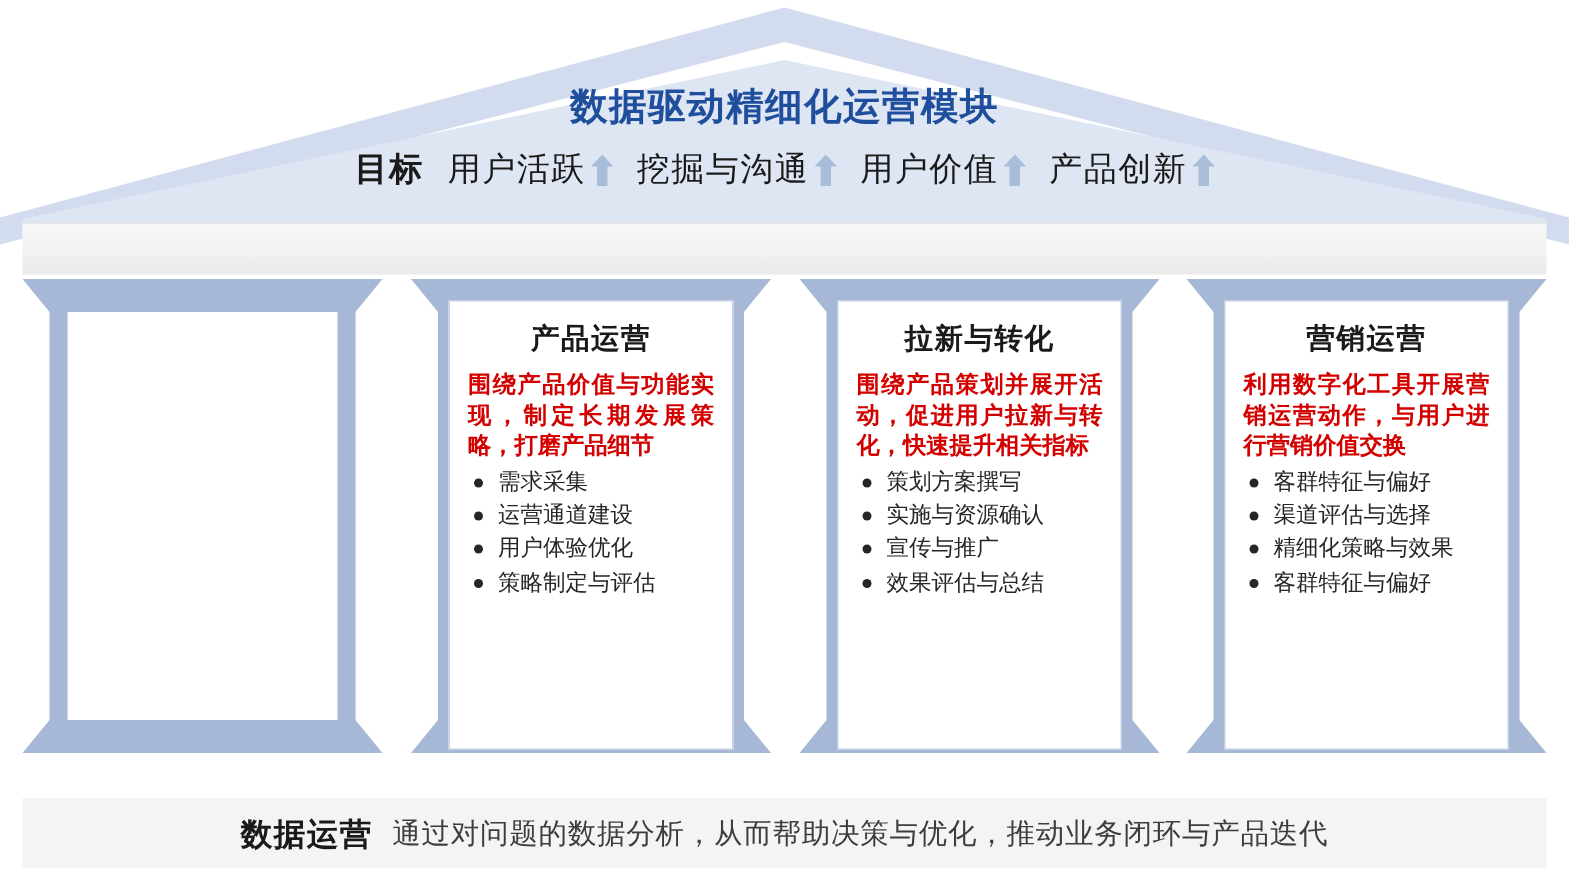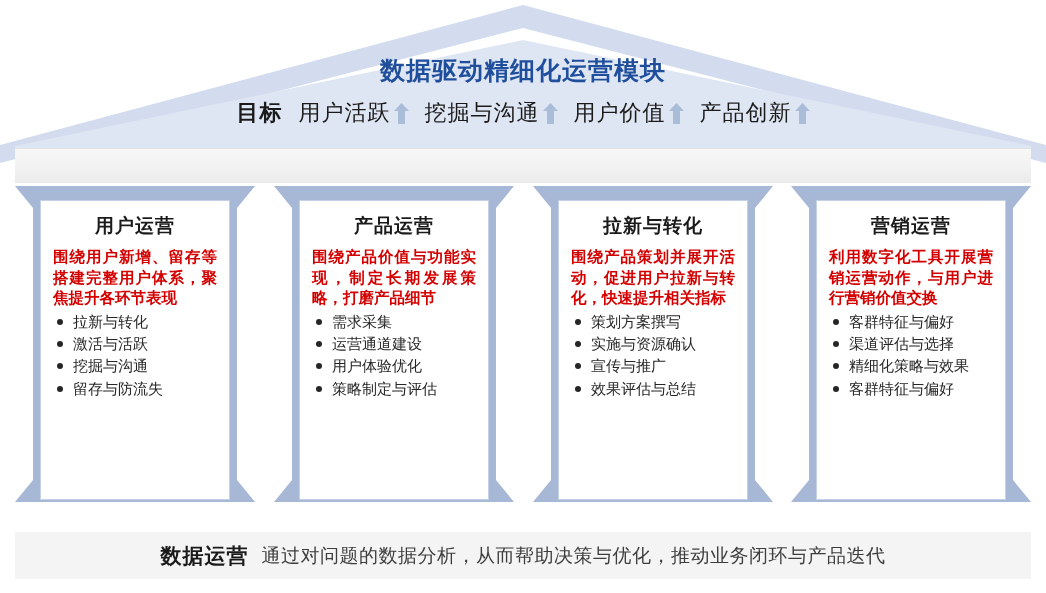--- a/index.html
+++ b/index.html
@@ -158,30 +158,20 @@
 
   <div class="columns">
 
     <div class="col" style="left:15px">
       <svg class="col-svg" viewBox="0 0 240 338">
         <polygon points="0,0 240,0 222,22 18,22" fill="#A6B8D6"></polygon>
         <rect x="18" y="22" width="12" height="272" fill="#A6B8D6"></rect>
         <rect x="210" y="22" width="12" height="272" fill="#A6B8D6"></rect>
         <polygon points="18,294 222,294 240,316 0,316" fill="#A6B8D6"></polygon>
       </svg>
-      <div class="card">
-        <div class="card-title">用户运营</div>
-        <div class="card-desc">围绕用户新增、留存等搭建完整用户体系，聚焦提升各环节表现</div>
-        <ul class="card-list">
-          <li>拉新与转化</li>
-          <li>激活与活跃</li>
-          <li>挖掘与沟通</li>
-          <li>留存与防流失</li>
-        </ul>
-      </div>
     </div>
 
     <div class="col" style="left:274px">
       <svg class="col-svg" viewBox="0 0 240 338">
         <polygon points="0,0 240,0 222,22 18,22" fill="#A6B8D6"></polygon>
         <rect x="18" y="22" width="12" height="272" fill="#A6B8D6"></rect>
         <rect x="210" y="22" width="12" height="272" fill="#A6B8D6"></rect>
         <polygon points="18,294 222,294 240,316 0,316" fill="#A6B8D6"></polygon>
       </svg>
       <div class="card">

